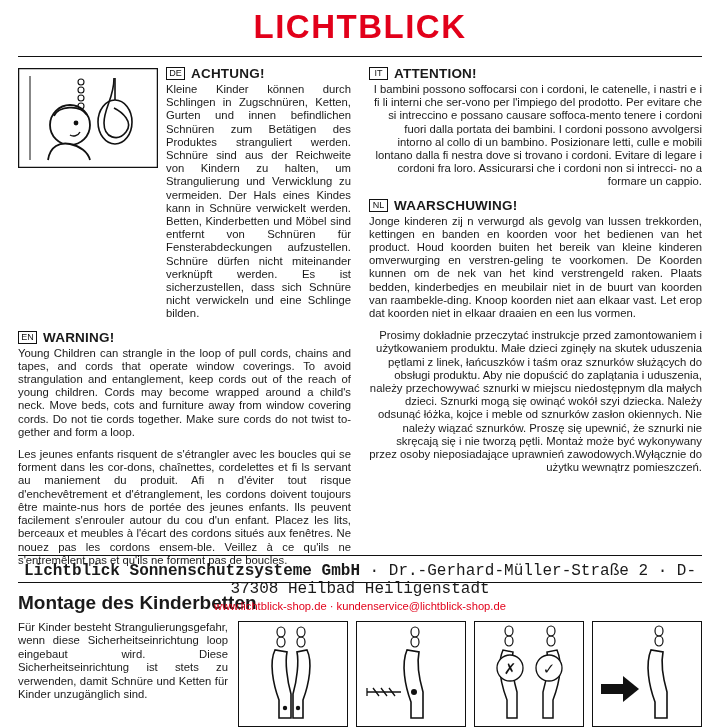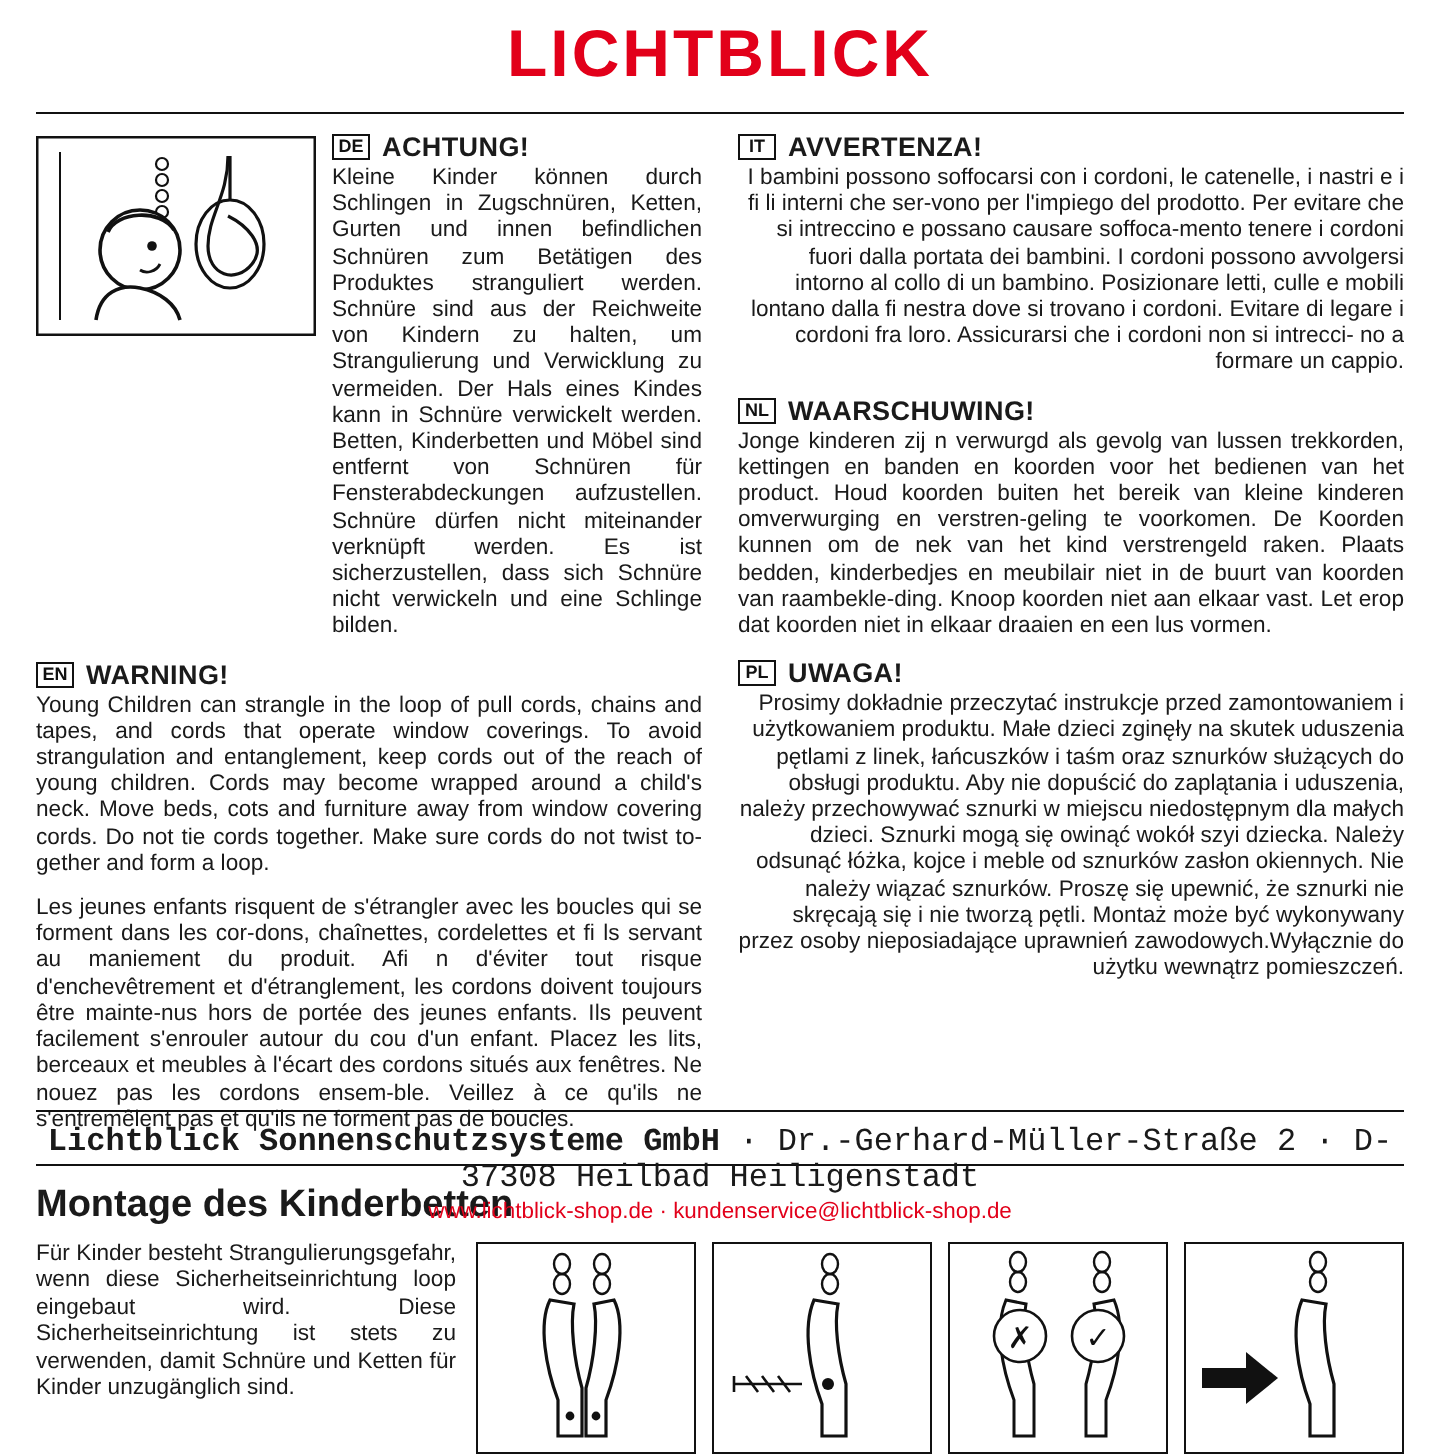--- a/index.html
+++ b/index.html
@@ -50,21 +50,21 @@
   .lang-head {
     display:flex; align-items:center; gap:6px;
     margin-bottom: 2px;
   }
   .flag {
     display:inline-block;
     width: 19px; height: 13px;
     border: 1px solid #111;
     background:#fff;
     font-size: 9px;
-    font-weight: bold;
+    font-weight: normal;
     line-height: 11px;
     text-align:center;
     letter-spacing: 0;
     color:#111;
     flex: 0 0 auto;
   }
   .lang-title {
     font-weight: bold;
     font-size: 13.5px;
     letter-spacing: .2px;
@@ -183,38 +183,34 @@
         <div class="body-text">Les jeunes enfants risquent de s'étrangler avec les boucles qui se forment dans les cor-dons, chaînettes, cordelettes et fi ls servant au maniement du produit. Afi n d'éviter tout risque d'enchevêtrement et d'étranglement, les cordons doivent toujours être mainte-nus hors de portée des jeunes enfants. Ils peuvent facilement s'enrouler autour du cou d'un enfant. Placez les lits, berceaux et meubles à l'écart des cordons situés aux fenêtres. Ne nouez pas les cordons ensem-ble. Veillez à ce qu'ils ne s'entremêlent pas et qu'ils ne forment pas de boucles.</div>
       </div>
 
     </div>
 
     <div class="col">
 
       <div class="lang-block">
         <div class="lang-head">
           <span class="flag">IT</span>
-          <span class="lang-title">AVVERTENZA!</span>
+          <span class="lang-title">ATTENTION!</span>
         </div>
         <div class="body-text nojust">I bambini possono soffocarsi con i cordoni, le catenelle, i nastri e i fi li interni che ser-vono per l'impiego del prodotto. Per evitare che si intreccino e possano causare soffoca-mento tenere i cordoni fuori dalla portata dei bambini. I cordoni possono avvolgersi intorno al collo di un bambino. Posizionare letti, culle e mobili lontano dalla fi nestra dove si trovano i cordoni. Evitare di legare i cordoni fra loro. Assicurarsi che i cordoni non si intrecci- no a formare un cappio.</div>
       </div>
 
       <div class="lang-block">
         <div class="lang-head">
           <span class="flag">NL</span>
           <span class="lang-title">WAARSCHUWING!</span>
         </div>
         <div class="body-text">Jonge kinderen zij n verwurgd als gevolg van lussen trekkorden, kettingen en banden en koorden voor het bedienen van het product. Houd koorden buiten het bereik van kleine kinderen omverwurging en verstren-geling te voorkomen. De Koorden kunnen om de nek van het kind verstrengeld raken. Plaats bedden, kinderbedjes en meubilair niet in de buurt van koorden van raambekle-ding. Knoop koorden niet aan elkaar vast. Let erop dat koorden niet in elkaar draaien en een lus vormen.</div>
       </div>
 
       <div class="lang-block">
-        <div class="lang-head">
-          <span class="flag">PL</span>
-          <span class="lang-title">UWAGA!</span>
-        </div>
         <div class="body-text nojust">Prosimy dokładnie przeczytać instrukcje przed zamontowaniem i użytkowaniem produktu. Małe dzieci zginęły na skutek uduszenia pętlami z linek, łańcuszków i taśm oraz sznurków służących do obsługi produktu. Aby nie dopuścić do zaplątania i uduszenia, należy przechowywać sznurki w miejscu niedostępnym dla małych dzieci. Sznurki mogą się owinąć wokół szyi dziecka. Należy odsunąć łóżka, kojce i meble od sznurków zasłon okiennych. Nie należy wiązać sznurków. Proszę się upewnić, że sznurki nie skręcają się i nie tworzą pętli. Montaż może być wykonywany przez osoby nieposiadające uprawnień zawodowych.Wyłącznie do użytku wewnątrz pomieszczeń.</div>
       </div>
 
     </div>
   </div>
 
   <hr class="rule" style="margin-top:6px;">
 
   <div class="montage">
     <div class="montage-title">Montage des Kinderbetten</div>

